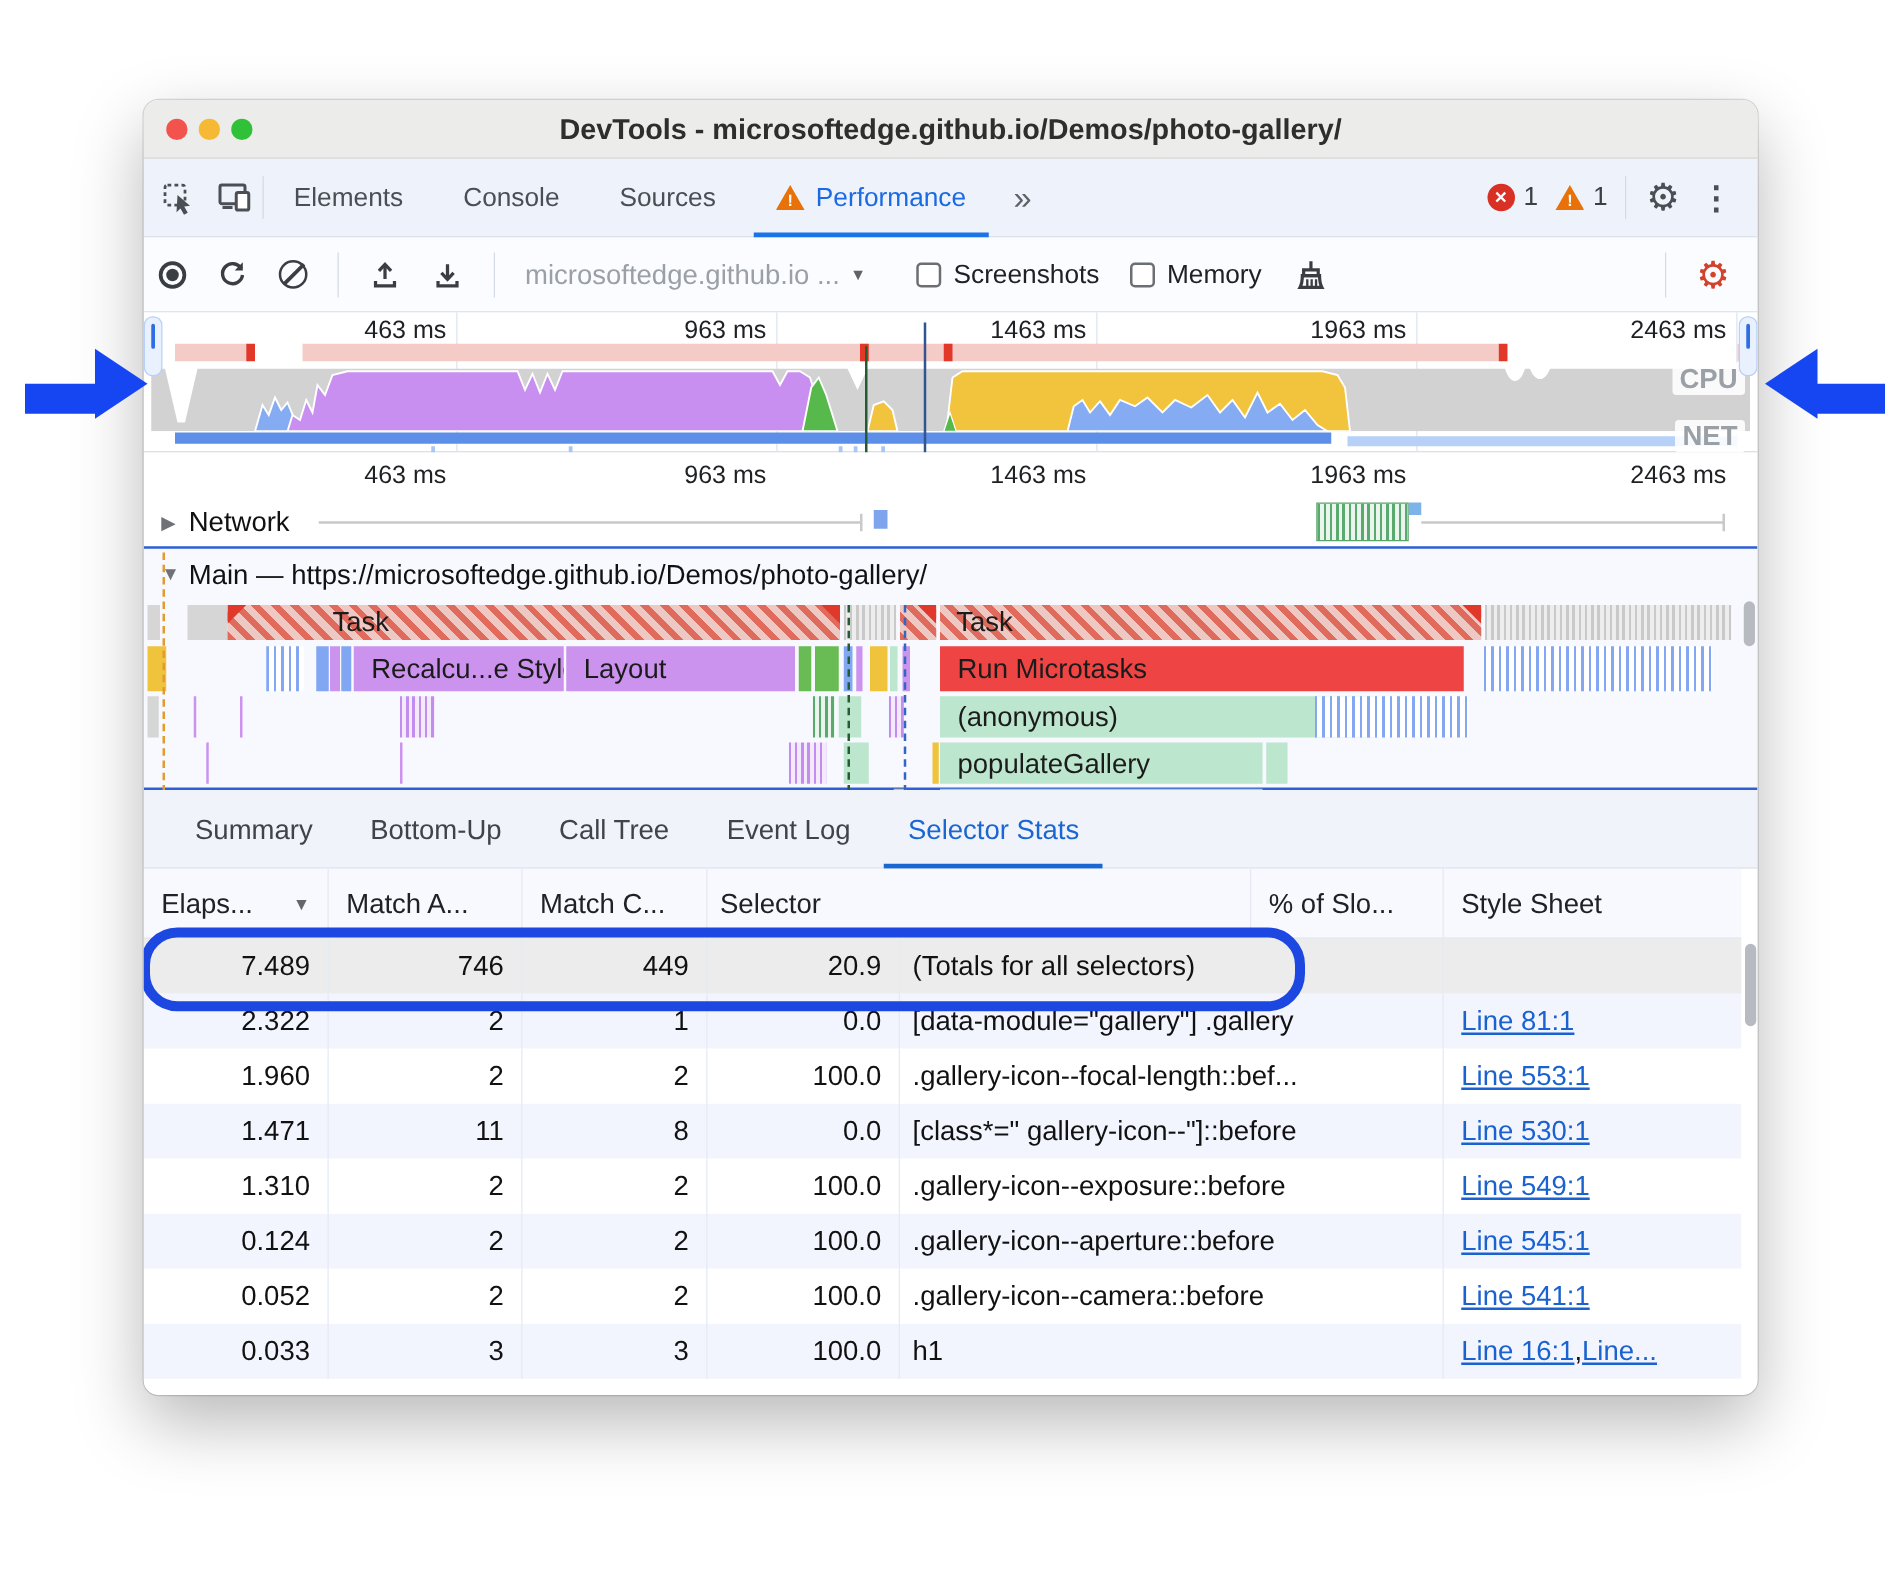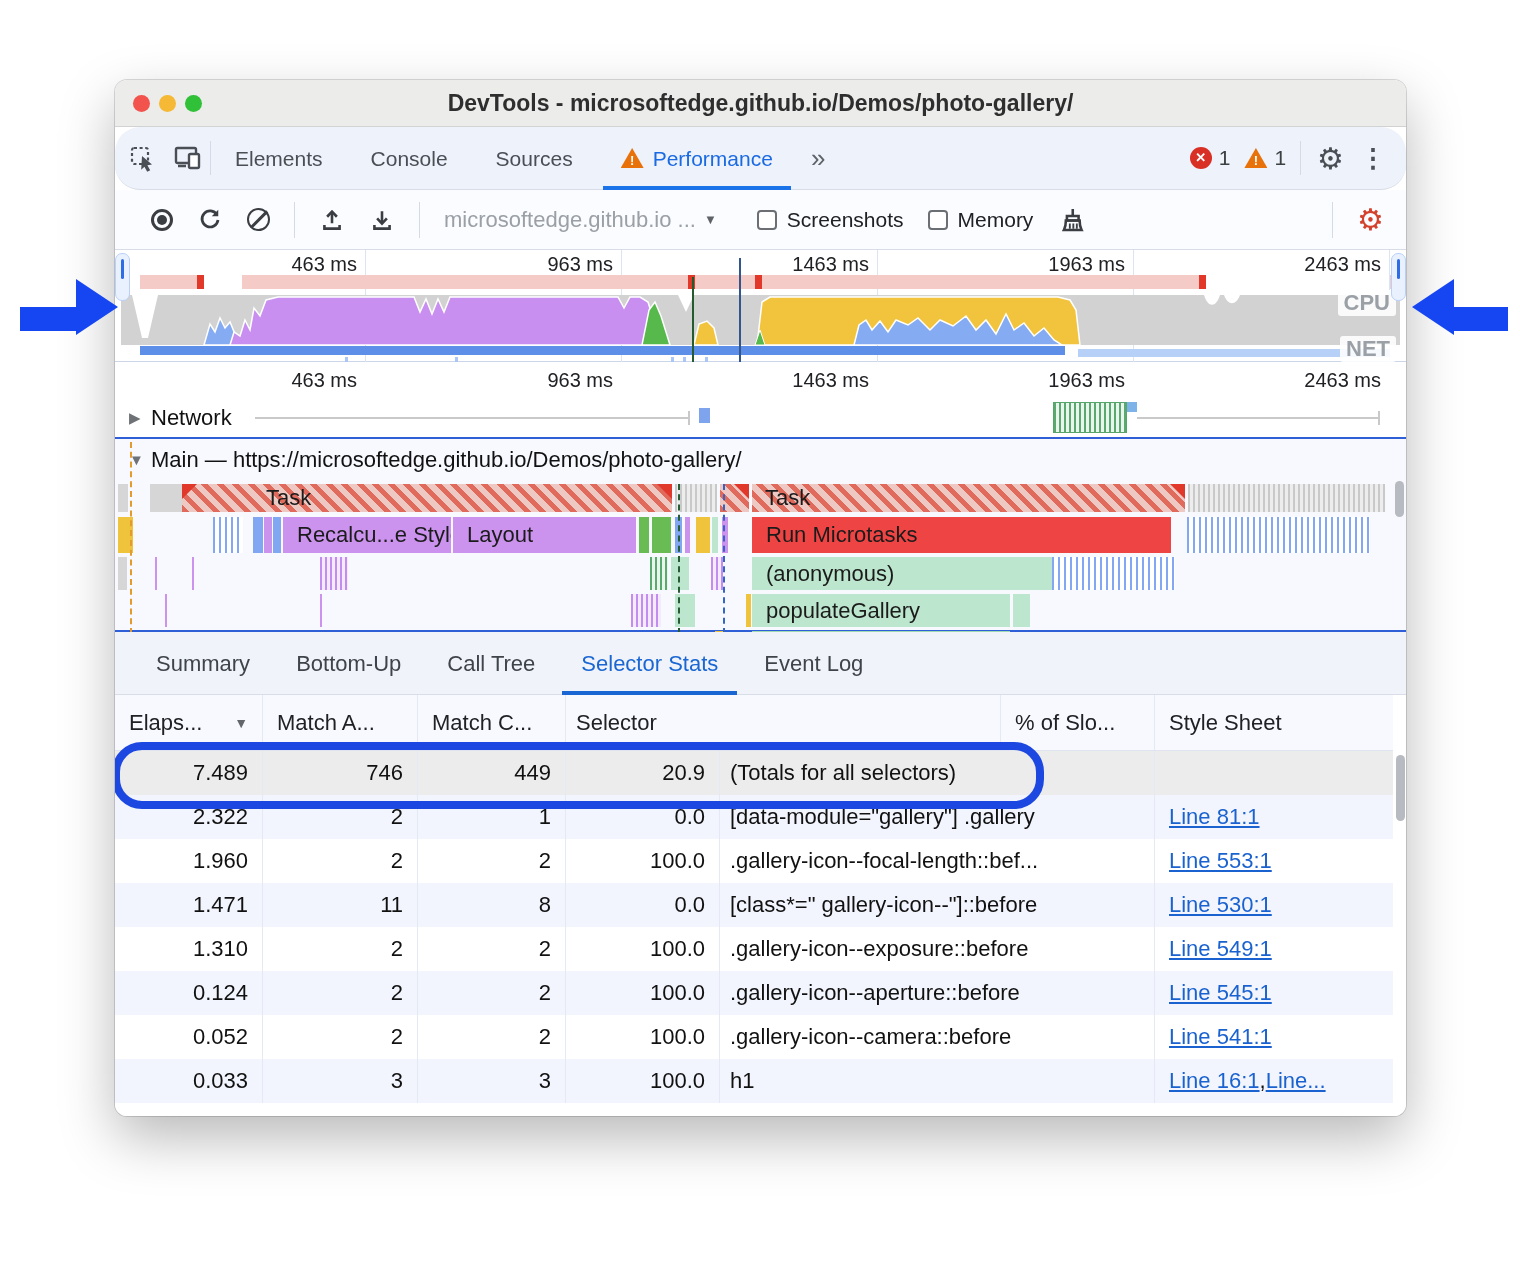--- a/index.html
+++ b/index.html
@@ -27,37 +27,37 @@
   
   .titlebar { position:absolute; left:0; top:0; width:100%; height:47px;
     background:#ececeb; border-bottom:1px solid #d2d2d2; }
   .tl { position:absolute; top:15px; width:17px; height:17px; border-radius:50%; }
   .title { position:absolute; left:0; right:0; top:0; height:47px; line-height:47px;
     text-align:center; font-size:23px; font-weight:bold; color:#2e2e2e; }
 
   
   .tabbar { position:absolute; left:0; top:47px; width:100%; height:63px;
     background:#eef2fb; border-bottom:1px solid #d7dce6;
-    display:flex; align-items:center;border-radius:25px; }
+    display:flex; align-items:center; }
   .tab { font-size:21px; color:#4a4e55; padding:0 24px; height:63px; line-height:63px; position:relative; white-space:nowrap; }
   .tab.active { color:#1a6ae3; display:flex; align-items:center; gap:9px; }
   .tab.active::after { content:""; position:absolute; left:6px; right:6px; bottom:0; height:4px; background:#1a73e8; }
   .vdiv { width:1px; height:34px; background:#d4dae6; }
   .warn-tri { display:inline-block; width:23px; height:20px; background:#e8710a;
     clip-path:polygon(50% 0,100% 100%,0 100%); position:relative; text-align:center;
     color:#fff; font-size:13px; font-weight:bold; line-height:26px; }
   .err-circ { display:inline-block; width:22px; height:22px; border-radius:50%; background:#d93025;
     color:#fff; font-size:13px; font-weight:bold; text-align:center; line-height:22px; }
   .count { font-size:21px; color:#3c4043; margin:0 14px 0 7px; }
   .glyph { color:#4a4e55; }
 
   
   .toolbar { position:absolute; left:0; top:110px; width:100%; height:60px;
     background:#fbfcff; border-bottom:1px solid #d7dce6;
-    display:flex; align-items:center; gap:24px; padding:0 22px 0 36px; }
+    display:flex; align-items:center; gap:24px; padding:0 22px 0 12px; }
   .rec { width:22px; height:22px; border:3px solid #3a3d42; border-radius:50%; position:relative; }
   .rec::after { content:""; position:absolute; left:3px; top:3px; width:10px; height:10px; border-radius:50%; background:#3a3d42; }
   .blk { width:23px; height:23px; border:2.5px solid #3a3d42; border-radius:50%; position:relative; }
   .blk::after { content:""; position:absolute; left:9px; top:-2px; width:2.5px; height:22px; background:#3a3d42; transform:rotate(45deg); }
   .tdiv { width:1px; height:36px; background:#d4dae6; }
   .sel { display:flex; align-items:center; gap:8px; font-size:22px; color:#9aa0a6; }
   .sel .caret { font-size:13px; color:#5f6368; }
   .chk { display:flex; align-items:center; gap:10px; font-size:21px; color:#202124; }
   .box { width:20px; height:20px; border:2px solid #6b6f73; border-radius:4px; background:#fff; }
   .gear-orange { color:#d3422c; font-size:30px; }
@@ -350,22 +350,22 @@
       <div class="dash" style="left:15px;top:3px;height:192px;border-color:#e39b2d;"></div>
       <div class="dash" style="left:563px;top:45px;height:150px;border-color:#265c33;"></div>
       <div class="dash" style="left:608px;top:45px;height:150px;border-color:#3365c4;"></div>
       <div class="thumb" style="left:1280px;top:42px;height:36px;"></div>
     </div>
 
     <div class="bottom-tabs">
       <span class="btab">Summary</span>
       <span class="btab">Bottom-Up</span>
       <span class="btab">Call Tree</span>
+      <span class="btab">Event Log</span>
       <span class="btab active">Selector Stats</span>
-      <span class="btab">Event Log</span>
     </div>
 
     <div class="table">
       <div class="thead">
         <div class="c c0">
             <span>Elaps...</span>
             <span class="sort">▼</span>
           </div>
         <div class="c c1">
             <span>Match A...</span>

